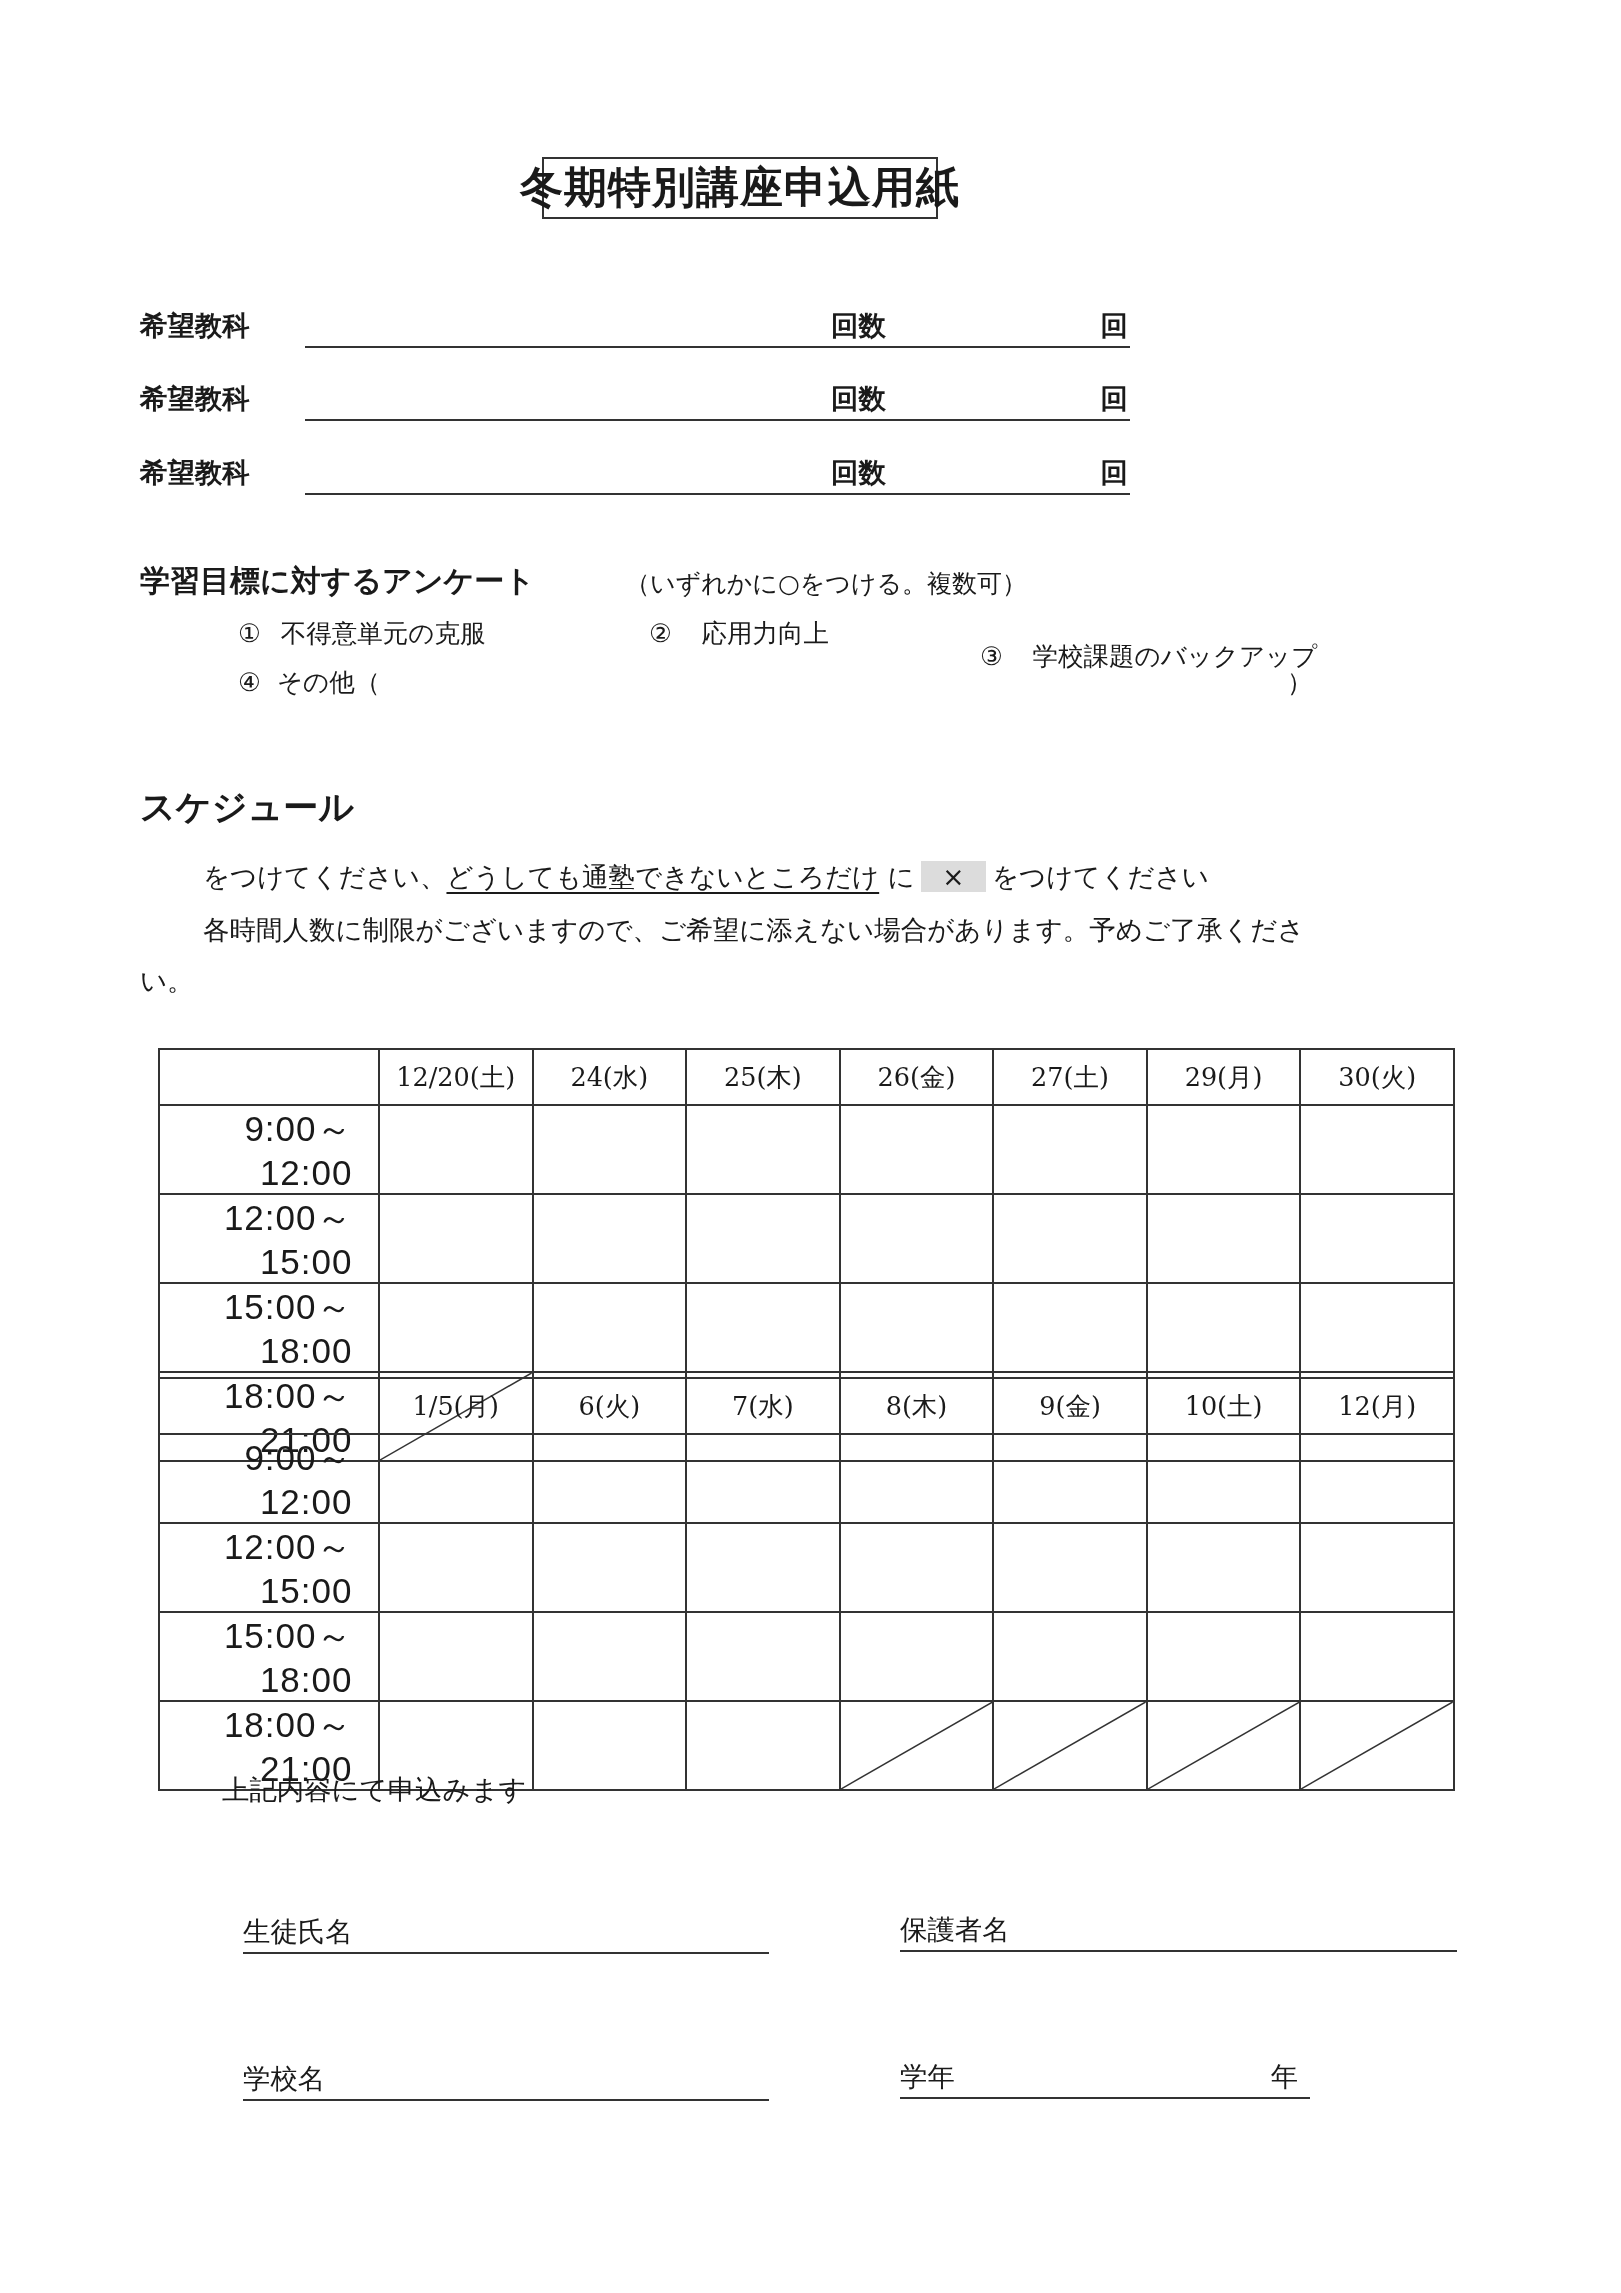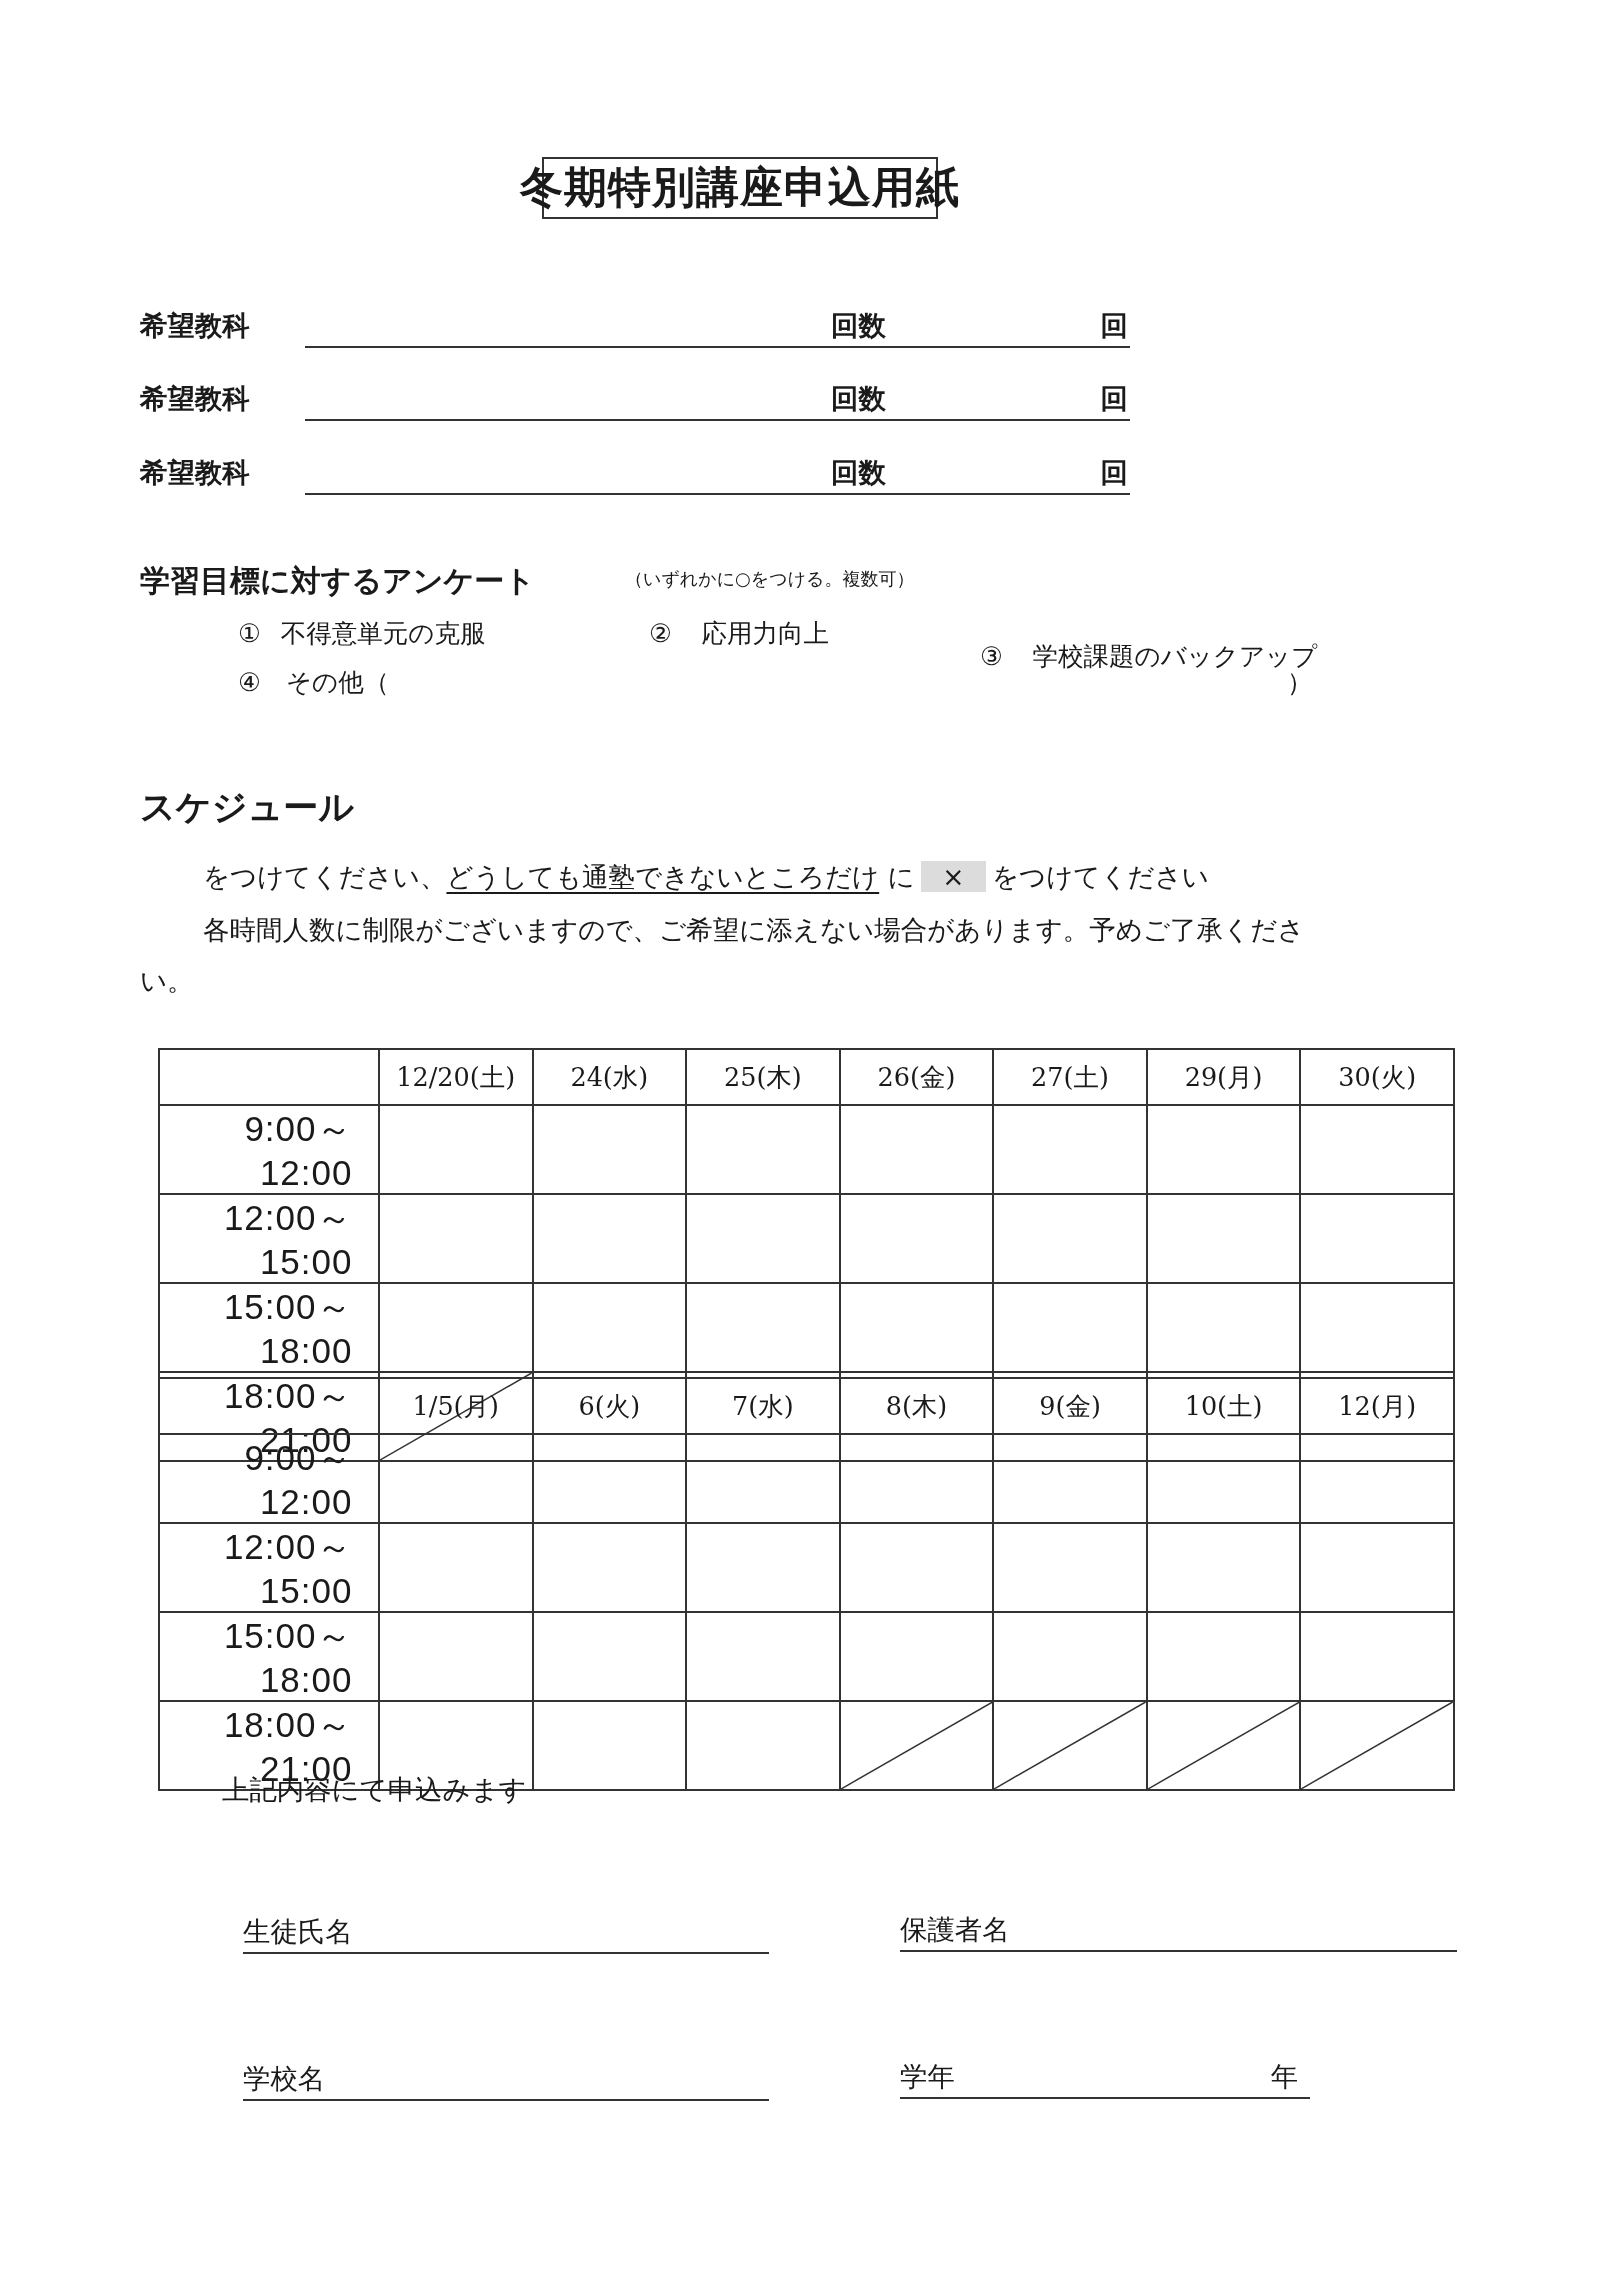--- a/index.html
+++ b/index.html
@@ -14,21 +14,21 @@
 
   
   .subj-row { left: 140px; width: 990px; height: 49px; }
   .subj-label { position: absolute; left: 0; bottom: 3.9px; font-size: 27.4px; font-weight: bold; }
   .subj-line { position: absolute; left: 165px; right: 0; bottom: 0; border-bottom: 2px solid #333; height: 0; }
   .subj-count { position: absolute; left: 691px; bottom: 3.9px; font-size: 27.4px; font-weight: bold; }
   .subj-unit { position: absolute; right: 2px; bottom: 3.9px; font-size: 27.4px; font-weight: bold; }
 
   
   .survey-title { left: 140px; top: 561px; font-size: 30px; font-weight: bold; }
-  .survey-note { left: 625px; top: 567px; font-size: 18px; }
+  .survey-note { left: 625px; top: 567px; font-size: 25px; }
   .opt { font-size: 25.5px; white-space: nowrap; }
 
   
   .sched-title { left: 140px; top: 784px; font-size: 35px; font-weight: bold; }
   .instr1 { left: 203px; top: 859px; font-size: 26.5px; white-space: nowrap; }
   .instr1 .ul { text-decoration: underline; text-underline-offset: 5.9px; }
   .xbox { display: inline-block; background: #dcdcdc; padding: 0 21.6px; margin: 0 5.9px; }
   .instr2 { left: 203px; top: 912px; font-size: 26.5px; white-space: nowrap; }
   .instr3 { left: 140px; top: 963px; font-size: 26.5px; }
 
@@ -83,21 +83,21 @@
 <div class="abs opt" style="left:649px; top:616px;">
   <span>②</span>
   <span style="margin-left:21.6px;">応用力向上</span>
 </div>
 <div class="abs opt" style="left:980px; top:616px;margin-top:23px;">
   <span>③</span>
   <span style="margin-left:21.6px;">学校課題のバックアップ</span>
 </div>
 <div class="abs opt" style="left:238px; top:665px;">
   <span>④</span>
-  <span style="margin-left:17px;">その他（</span>
+  <span style="margin-left:8px;">その他（</span>
 </div>
 <div class="abs opt" style="left:1287px; top:665px;">）</div>
 
 <div class="abs sched-title">スケジュール</div>
 <div class="abs instr1">
   <span>をつけてください、</span><span class="ul">どうしても通塾できないところだけ</span>
   <span>に</span><span class="xbox">×</span><span>をつけてください</span>
 </div>
 <div class="abs instr2">各時間人数に制限がございますので、ご希望に添えない場合があります。予めご了承くださ</div>
 <div class="abs instr3">い。</div>

